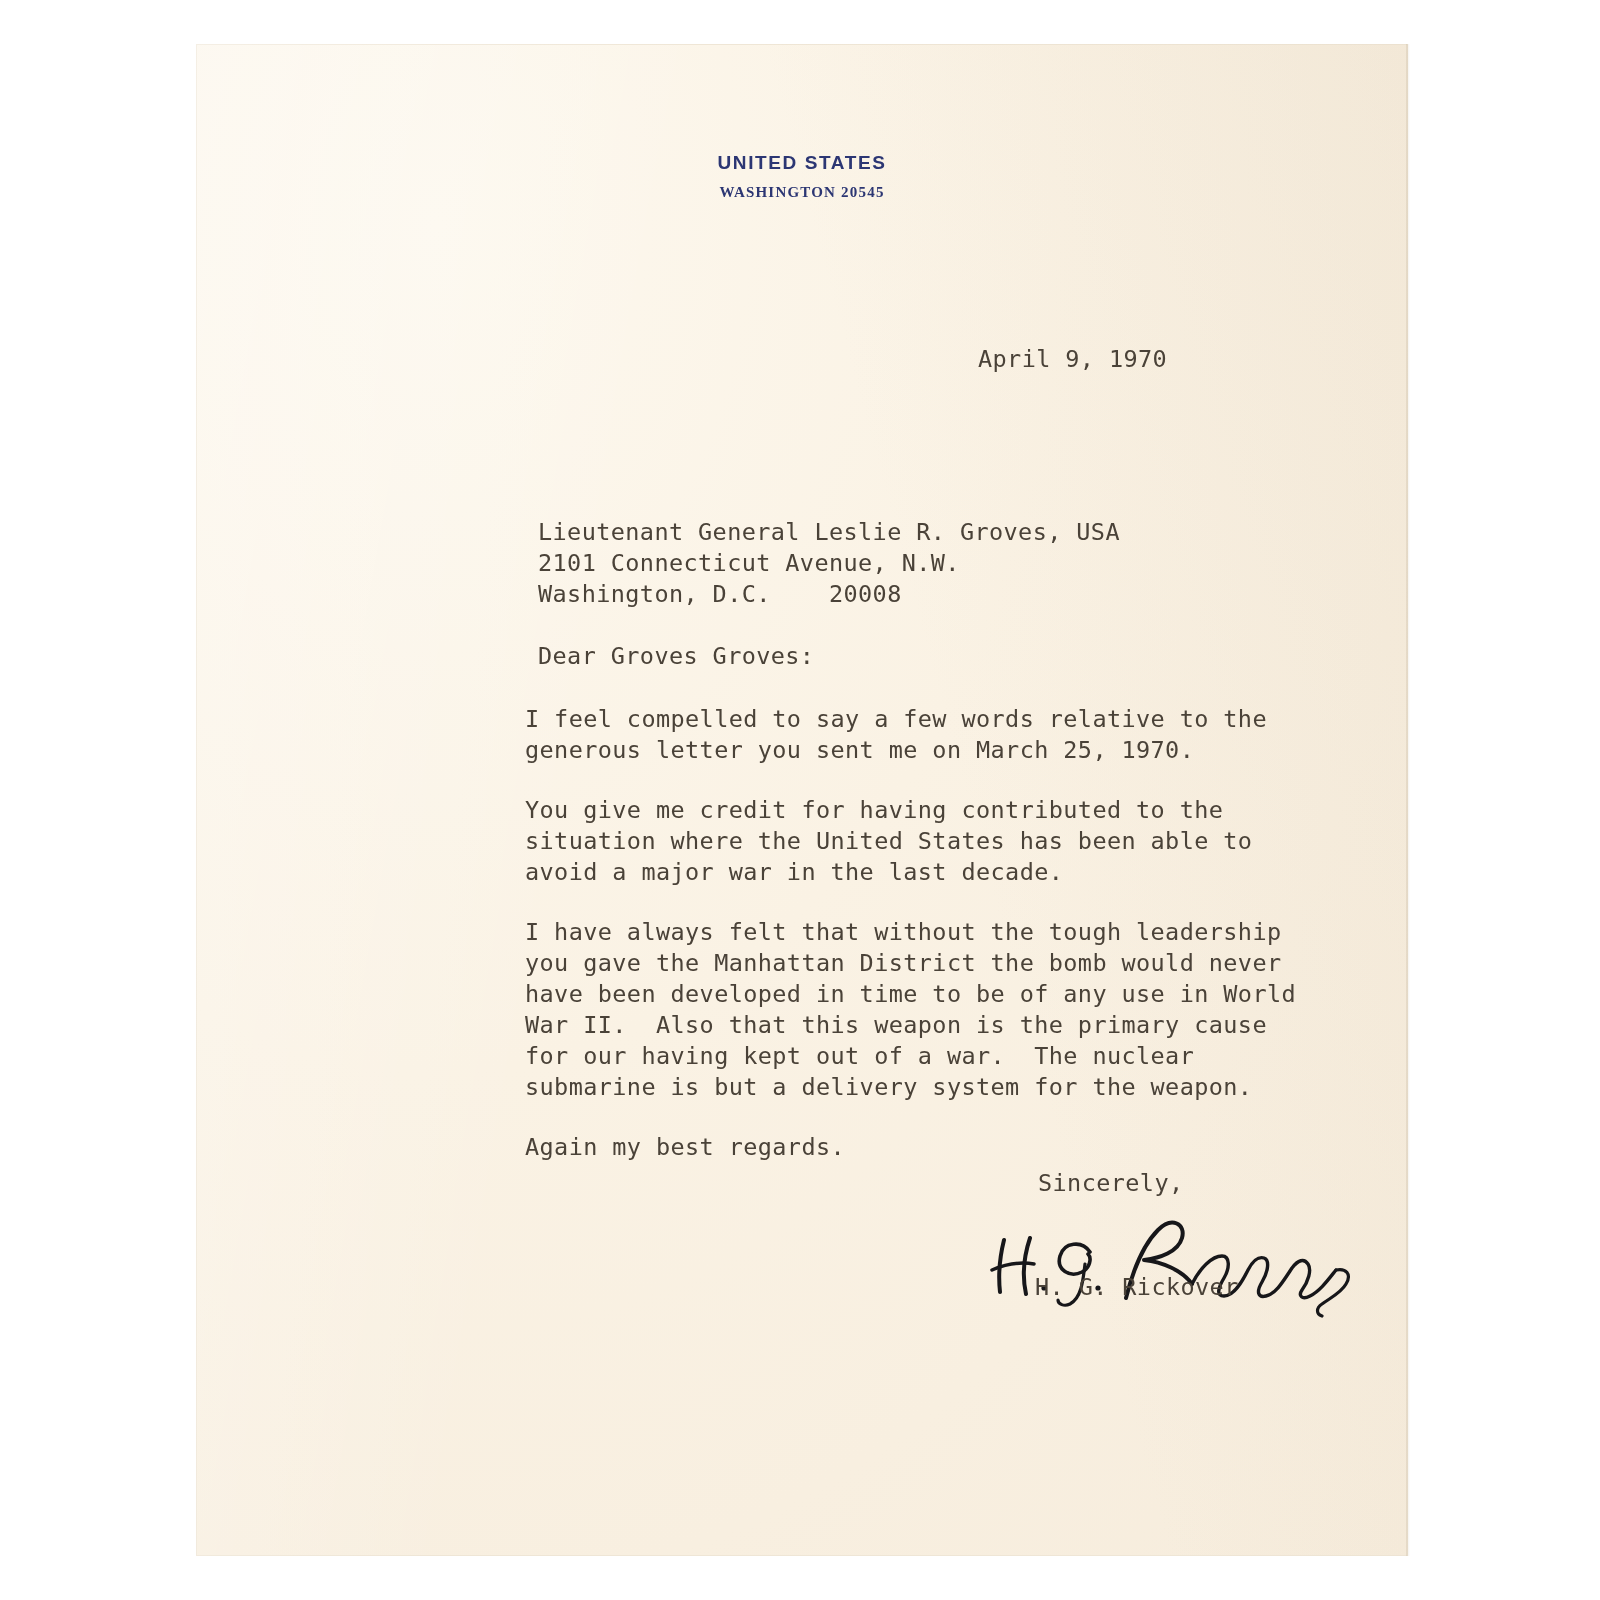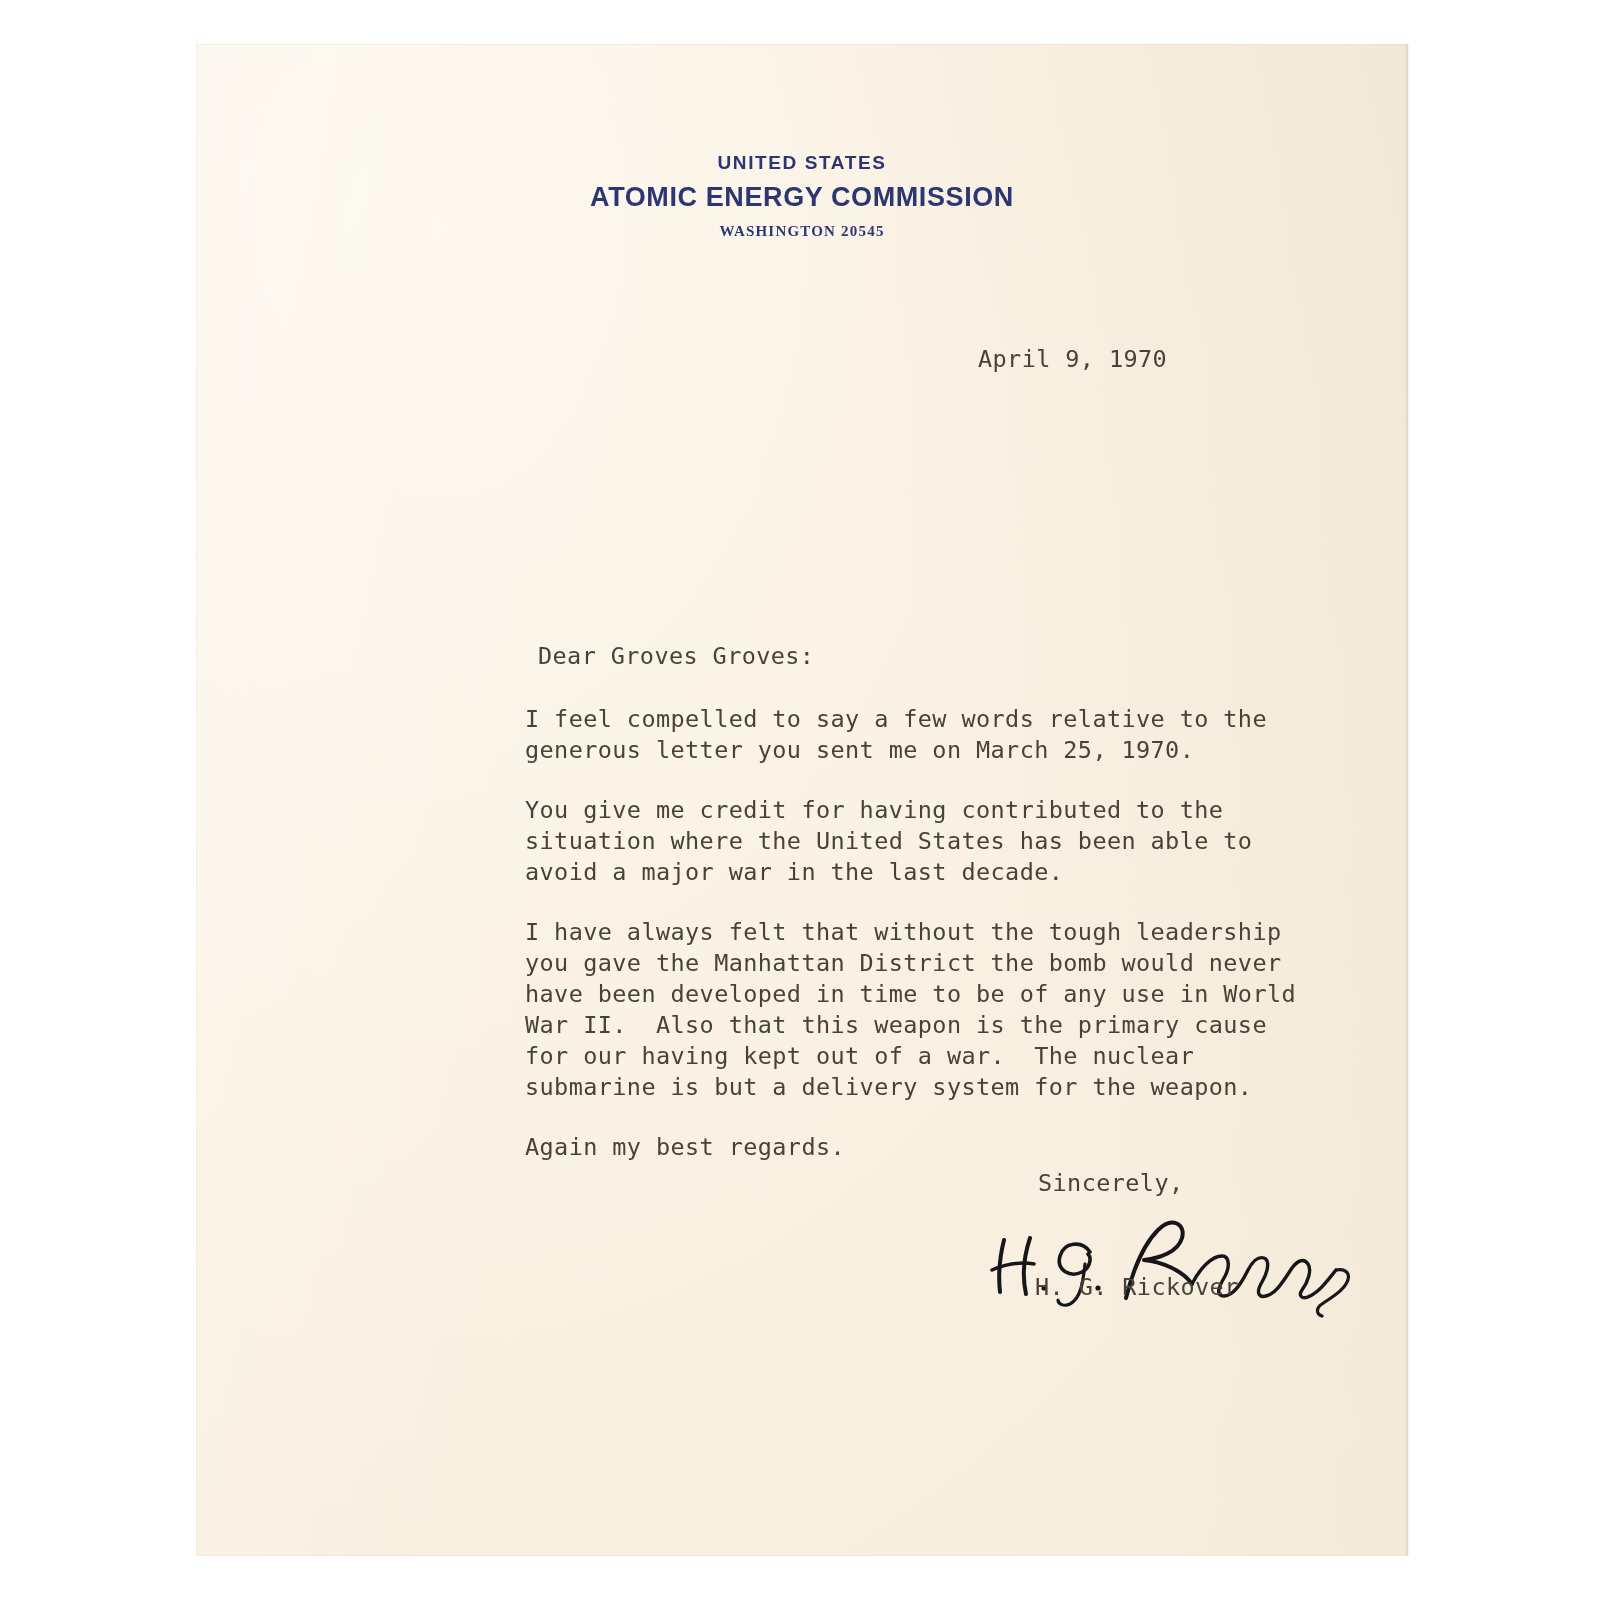--- a/index.html
+++ b/index.html
@@ -152,26 +152,28 @@
 <body>
 
 <div id="page-wrap">
 
   <div id="letter-sheet">
     <div id="paper-grain"></div>
     <div id="sheet-edge-shadow"></div>
 
     <div id="letterhead">
       <div class="lh-line1">UNITED STATES</div>
-      <div class="lh-line2">ATOMIC ENERGY COMMISSION</div>
       <div class="lh-line3">WASHINGTON  20545</div>
     </div>
 
     <div id="date-line" class="tw">April 9, 1970</div>
 
+    <div id="address-block" class="tw">Lieutenant General Leslie R. Groves, USA
+2101 Connecticut Avenue, N.W.
+Washington, D.C.    20008</div>
 
     <div id="salutation" class="tw">Dear Groves Groves:</div>
 
     <div id="body-blocks">
       <p class="tw para">I feel compelled to say a few words relative to the
 generous letter you sent me on March 25, 1970.</p>
       <p class="tw para">You give me credit for having contributed to the
 situation where the United States has been able to
 avoid a major war in the last decade.</p>
       <p class="tw para">I have always felt that without the tough leadership

